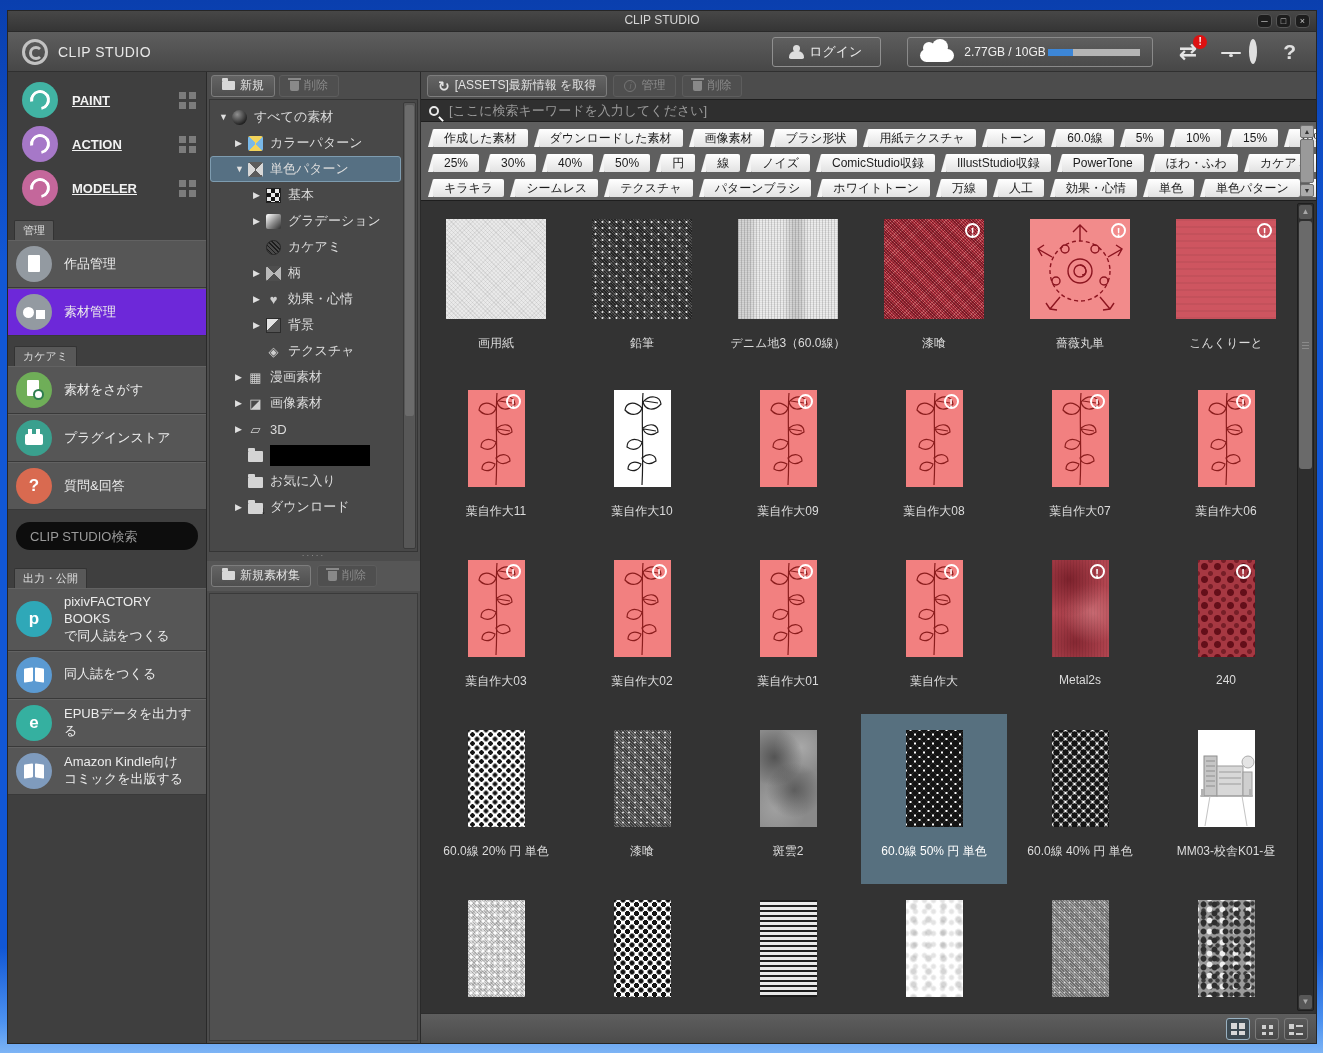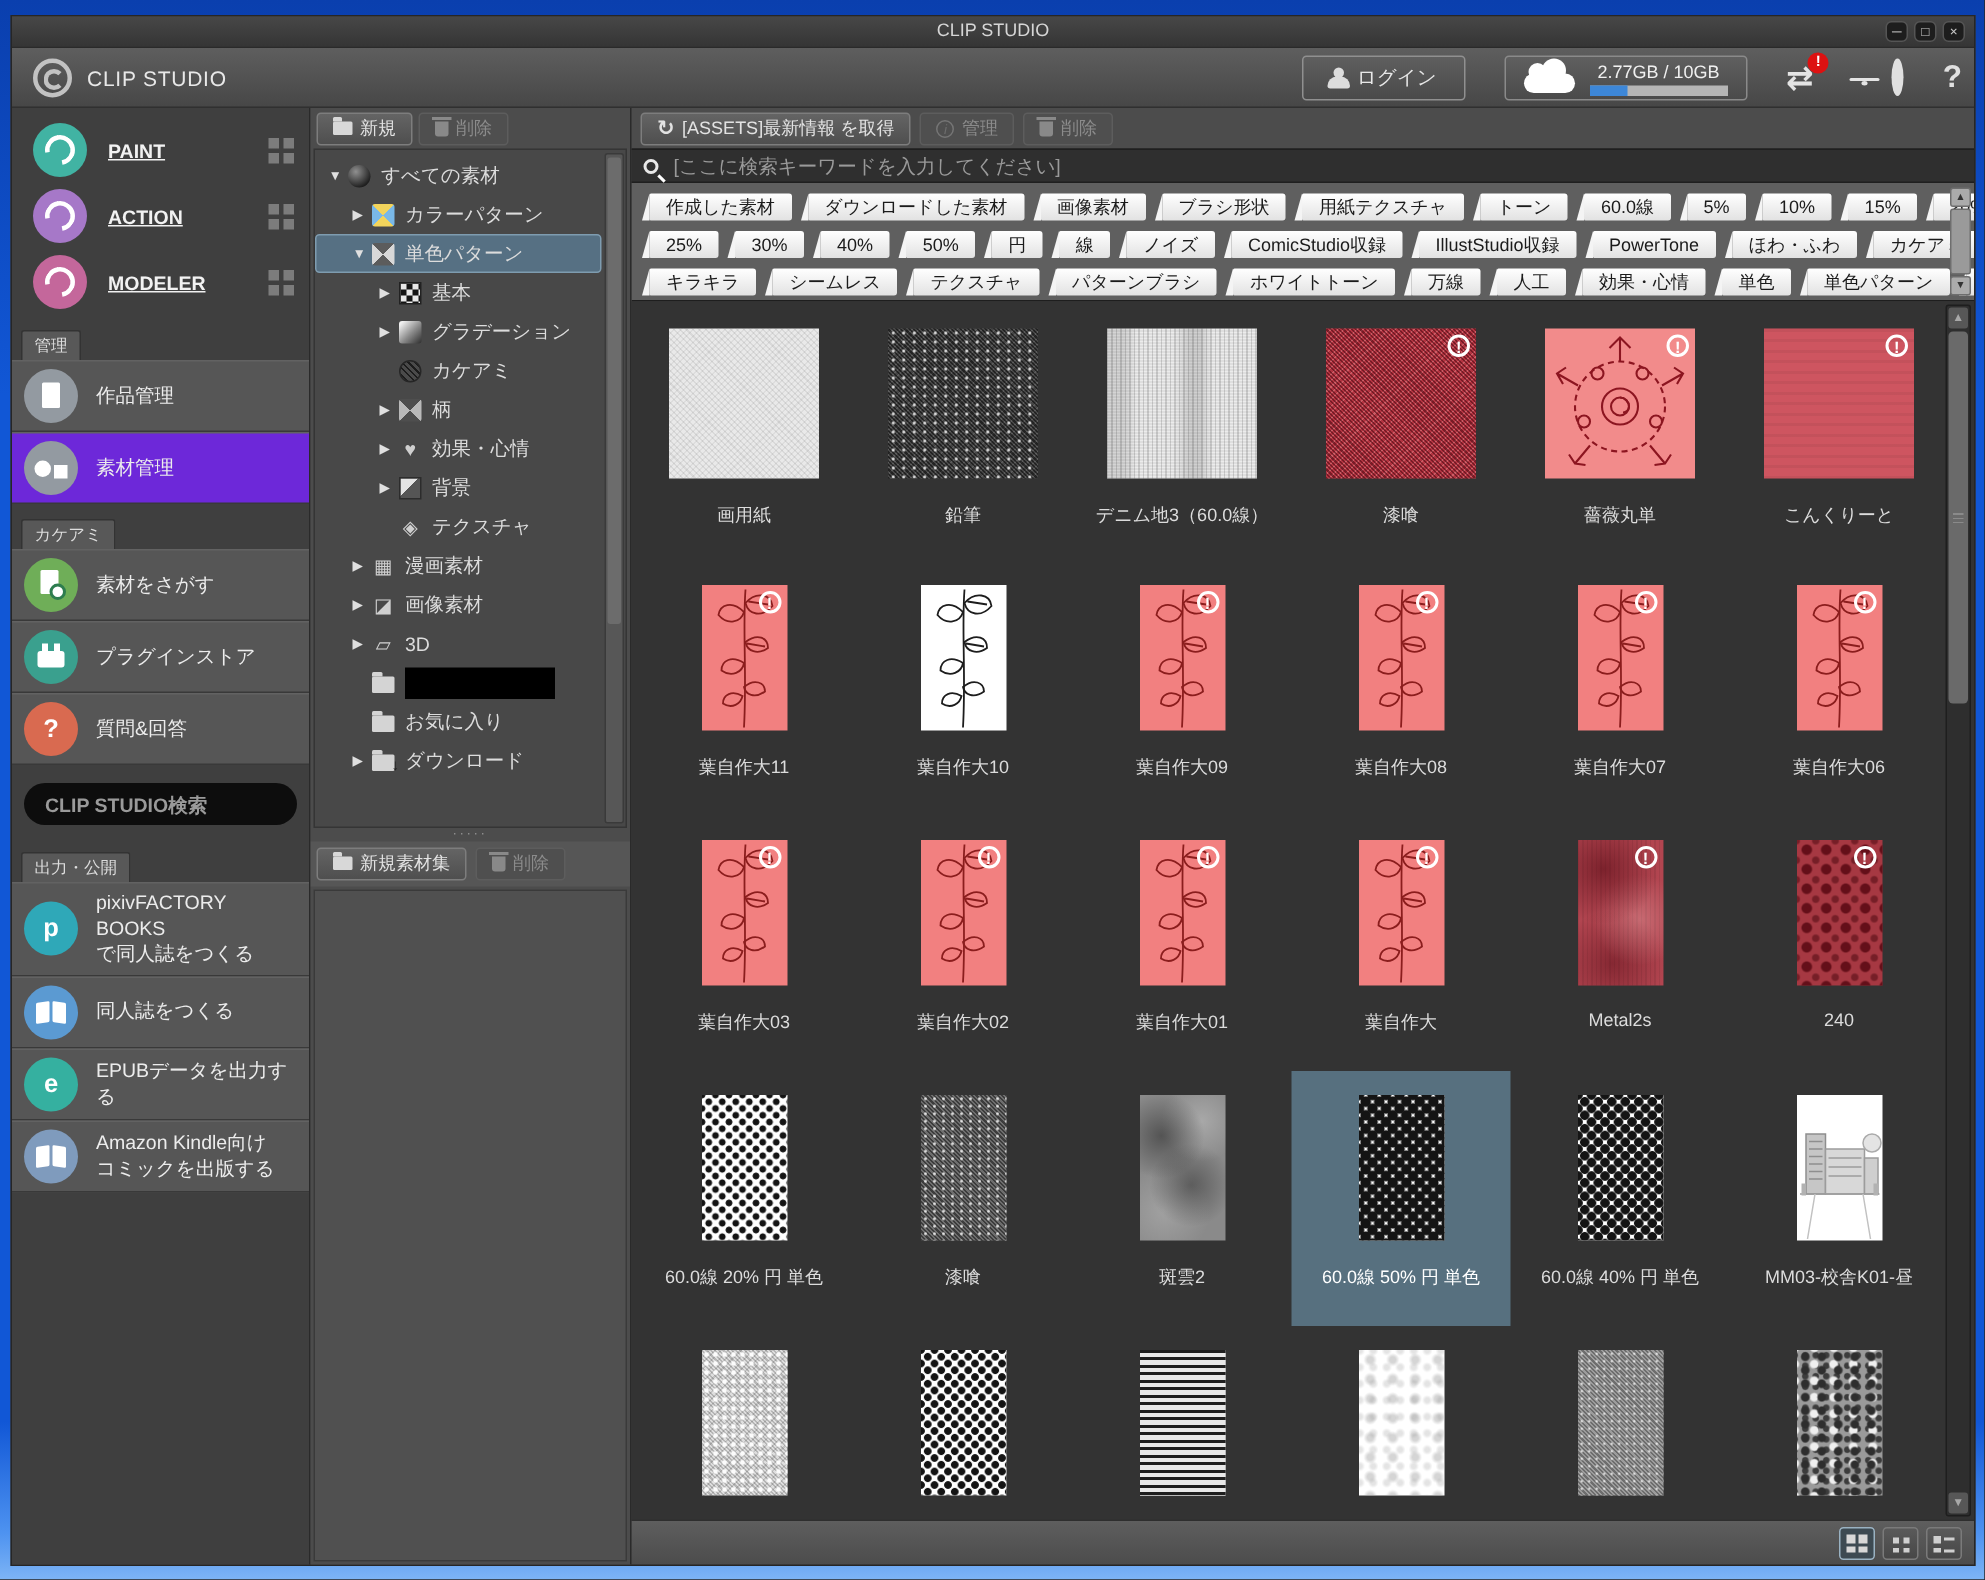--- a/index.html
+++ b/index.html
@@ -13,30 +13,30 @@
   .titlebar{position:relative;height:21px;background:linear-gradient(#474747,#353535);border-bottom:1px solid #2a2a2a;flex:0 0 auto;}
   .titlebar .wtitle{position:absolute;left:0;right:0;top:2px;text-align:center;font-size:12px;color:#d6d6d6;}
   .winbtns{position:absolute;right:6px;top:3px;display:flex;gap:4px;}
   .wbtn{width:15px;height:14px;background:#1d1d1d;border:1px solid #555;border-radius:4px;color:#c9c9c9;font-size:9px;line-height:12px;text-align:center;}
 
   
   .appheader{position:relative;height:40px;background:linear-gradient(#5e5e5e,#474747);border-bottom:1px solid #303030;flex:0 0 auto;display:flex;align-items:center;}
   .logo{width:26px;height:26px;border:3px solid #c2c2c2;border-radius:50%;margin-left:14px;position:relative;}
   .logo::after{content:'';position:absolute;left:4px;top:4px;width:8px;height:8px;border:3px solid #c2c2c2;border-radius:50%;border-right-color:transparent;}
   .appname{color:#e8e8e8;font-size:14px;margin-left:10px;letter-spacing:.5px;}
-  .hright{position:absolute;right:8px;top:5px;display:flex;align-items:center;gap:26px;}
+  .hright{position:absolute;right:20px;top:5px;display:flex;align-items:center;gap:26px;}
   .loginbtn{display:flex;align-items:center;gap:8px;border:1px solid #909090;border-radius:3px;background:linear-gradient(#5f5f5f,#4a4a4a);height:30px;padding:0 18px;color:#e8e8e8;font-size:13px;}
   .person{position:relative;width:10px;height:9px;margin-top:-6px;}
   .person::before{content:'';position:absolute;left:2px;top:0;width:7px;height:7px;background:#ddd;border-radius:50%;}
   .person::after{content:'';position:absolute;left:-2px;top:6px;width:15px;height:8px;background:#ddd;border-radius:7px 7px 2px 2px;}
   .cloudbox{display:flex;align-items:center;gap:10px;border:1px solid #8a8a8a;border-radius:3px;background:linear-gradient(#5f5f5f,#4a4a4a);height:30px;padding:0 12px;}
   .cloud{position:relative;width:34px;height:13px;background:#fff;border-radius:8px;margin-top:6px;}
   .cloud::before{content:'';position:absolute;left:3px;top:-7px;width:12px;height:12px;background:#fff;border-radius:50%;}
   .cloud::after{content:'';position:absolute;left:12px;top:-10px;width:16px;height:16px;background:#fff;border-radius:50%;}
-  .storcol{display:flex;flex-direction:column;align-items:center;gap:2px;}
+  .storcol{display:flex;align-items:center;gap:2px;}
   .stortext{color:#f0f0f0;font-size:12px;}
   .storbar{width:92px;height:7px;background:#b5b5b5;}
   .storfill{display:block;height:100%;background:#3d87d8;}
   .hicon{position:relative;color:#e4e4e4;}
   .syncglyph{font-size:22px;font-weight:bold;}
   .redbadge{position:absolute;top:-4px;right:-10px;width:14px;height:14px;background:#dd1111;border-radius:50%;color:#fff;font-size:10px;font-weight:bold;text-align:center;line-height:14px;}
   .bell{position:relative;width:16px;height:13px;background:#e4e4e4;border-radius:8px 8px 2px 2px;margin-top:3px;}
   .bell::before{content:'';position:absolute;left:-2px;bottom:-2px;width:20px;height:2px;background:#e4e4e4;border-radius:1px;}
   .bell::after{content:'';position:absolute;left:6px;bottom:-5px;width:4px;height:3px;background:#e4e4e4;border-radius:50%;}
   .gear{position:relative;width:14px;height:14px;border:4px solid #e0e0e0;border-radius:50%;
@@ -68,21 +68,21 @@
   .g-plug::before{content:'';position:absolute;left:9px;top:14px;width:18px;height:11px;background:#fff;border-radius:2px;}
   .g-plug::after{content:'';position:absolute;left:12px;top:9px;width:4px;height:5px;background:#fff;box-shadow:8px 0 0 #fff;}
   .g-cap::before{content:'';position:absolute;left:7px;top:11px;width:22px;height:9px;background:#fff;transform:skewX(-18deg) rotate(-4deg);border-radius:1px;}
   .g-cap::after{content:'';position:absolute;left:13px;top:19px;width:11px;height:7px;background:#fff;border-radius:0 0 3px 3px;}
   .g-book::before{content:'';position:absolute;left:8px;top:11px;width:9px;height:14px;background:#fff;transform:skewY(-8deg);border-radius:1px;}
   .g-book::after{content:'';position:absolute;right:8px;top:11px;width:9px;height:14px;background:#fff;transform:skewY(8deg);border-radius:1px;}
   .slabel{color:#ececec;margin-left:12px;line-height:1.3;}
   .slabel .l2:empty{display:none;}
   .slabel span{display:block;}
   .sidesearch{display:flex;align-items:center;background:#0d0d0d;border-radius:14px;height:28px;margin:12px 8px 8px 8px;padding:0 12px;}
-  .sidesearch input{flex:1;background:transparent;border:none;outline:none;color:#d6d6d6;font-size:13px;font-family:inherit;font-weight:bold;}
+  .sidesearch input{flex:1;background:transparent;border:none;outline:none;color:#d6d6d6;font-size:13px;font-family:inherit;}
   .mag{position:relative;width:10px;height:10px;border:2px solid #fff;border-radius:50%;flex:0 0 auto;}
   .mag::after{content:'';position:absolute;left:9px;top:8px;width:2px;height:6px;background:#fff;transform:rotate(-45deg);}
 
   
   .treepanel{width:214px;background:#4c4c4c;border-right:1px solid #2a2a2a;flex:0 0 auto;display:flex;flex-direction:column;overflow:hidden;}
   .ptoolbar{height:27px;display:flex;align-items:center;gap:4px;padding:2px 4px;flex:0 0 auto;}
   .tbtn{display:flex;align-items:center;gap:5px;height:22px;padding:0 10px;background:linear-gradient(#646464,#4f4f4f);border:1px solid #7d7d7d;border-radius:3px;color:#e2e2e2;font-size:12px;}
   .tbtn.dis{background:#4f4f4f;border-color:#5d5d5d;color:#8b8b8b;}
   .fold{position:relative;width:13px;height:9px;background:#d8d8d8;border-radius:1px;}
   .fold::before{content:'';position:absolute;top:-3px;left:0;width:6px;height:3px;background:#d8d8d8;border-radius:1px 1px 0 0;}

